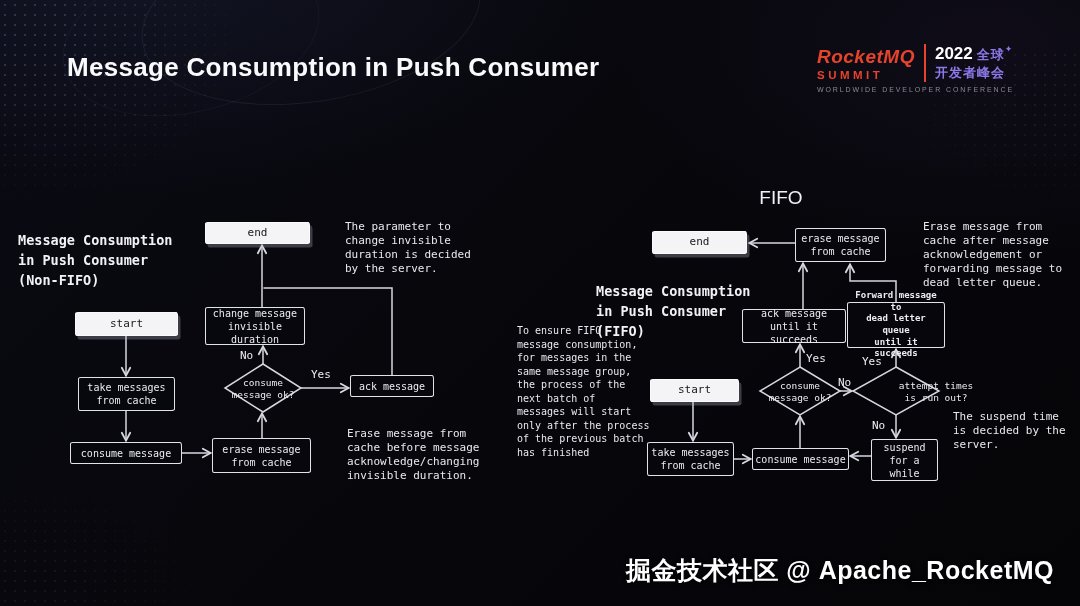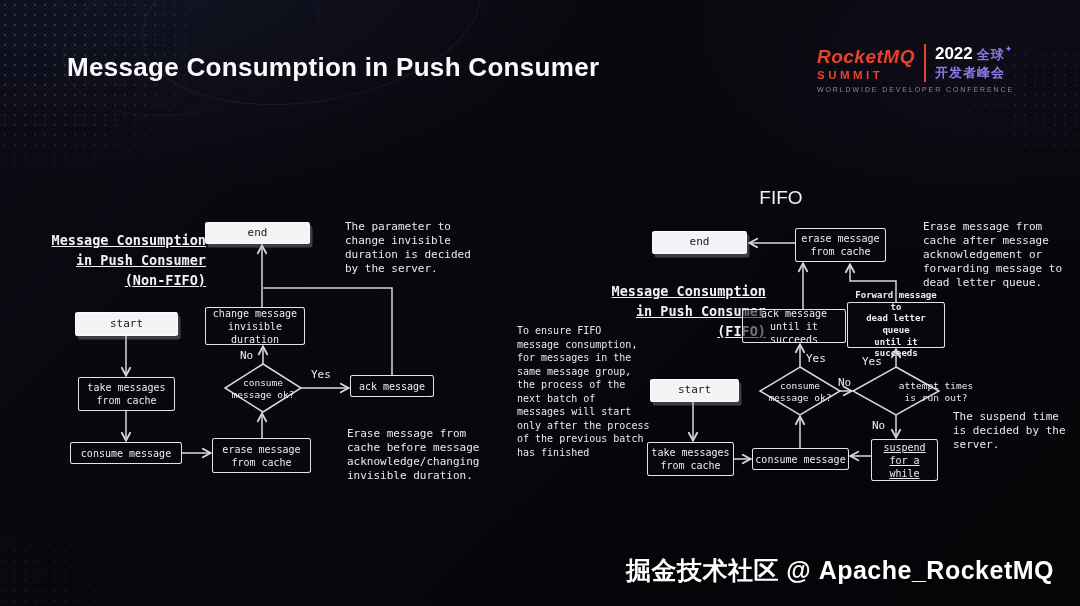--- a/index.html
+++ b/index.html
@@ -33,21 +33,21 @@
   .logo-right{text-align:left;}
   .logo-year{font-size:17px;font-weight:bold;color:#ffffff;margin-right:4px;}
   .logo-cn{font-size:13px;font-weight:bold;color:#8b79e8;letter-spacing:1px;}
   .logo-sparkle{font-size:9px;color:#8b79e8;vertical-align:top;}
   .logo-tagline{font-size:7px;letter-spacing:1.9px;color:#8a8a95;margin-top:4px;}
 
   .section-header{position:absolute;color:#f0f1f5;font-size:19px;text-align:center;}
 
   .edges{position:absolute;left:0;top:0;}
 
-  .caption{position:absolute;color:#f2f1f6;font:bold 13.5px "DejaVu Sans Mono",monospace;line-height:20px;text-align:right;white-space:pre-line;text-decoration:underline;}
+  .caption{position:absolute;color:#f2f1f6;font:bold 13.5px "DejaVu Sans Mono",monospace;line-height:20px;text-align:left;white-space:pre-line;}
 
   .node{position:absolute;border:1.5px solid #e2e2ea;border-radius:3px 2px 4px 2px/2px 4px 2px 3px;
     color:#ecebf2;font:10px "DejaVu Sans Mono",monospace;line-height:1.3;
     display:flex;align-items:center;justify-content:center;text-align:center;white-space:pre-line;
     padding:1px 2px;box-sizing:border-box;background:rgba(8,8,14,0.55);}
   .node.filled{background:#f4f3f6;color:#17171c;border-color:#fbfbfd;font-size:11px;
     box-shadow:2.5px 3.5px 0 rgba(175,175,192,0.32);}
   .node.plain{border:none;background:transparent;padding:0;font-size:9.5px;}
   .node.small{font-size:9px;}
 
@@ -162,21 +162,21 @@
 from cache</div>
   <div class="node" style="left:742px;top:309px;width:104px;height:34px;">ack message
 until it succeeds</div>
   <div class="node small" style="left:847px;top:302px;width:98px;height:46px;font-weight:bold;">Forward message to
 dead letter queue
 until it succeeds</div>
   <div class="node filled" style="left:650px;top:379px;width:89px;height:23px;">start</div>
   <div class="node" style="left:647px;top:442px;width:87px;height:34px;">take messages
 from cache</div>
   <div class="node" style="left:752px;top:448px;width:97px;height:22px;">consume message</div>
-  <div class="node" style="left:871px;top:439px;width:67px;height:42px;text-decoration:underline;">suspend
+  <div class="node" style="left:871px;top:439px;width:67px;height:42px;">suspend
 for a while</div>
   <div class="node plain" style="left:762px;top:380px;width:76px;height:24px;">consume
 message ok?</div>
   <div class="node plain" style="left:895px;top:380px;width:82px;height:24px;">attempt times
 is run out?</div>
 
   <div class="edge-label" style="left:806px;top:352px;">Yes</div>
   <div class="edge-label" style="left:838px;top:376px;">No</div>
   <div class="edge-label" style="left:862px;top:355px;">Yes</div>
   <div class="edge-label" style="left:872px;top:419px;">No</div>

